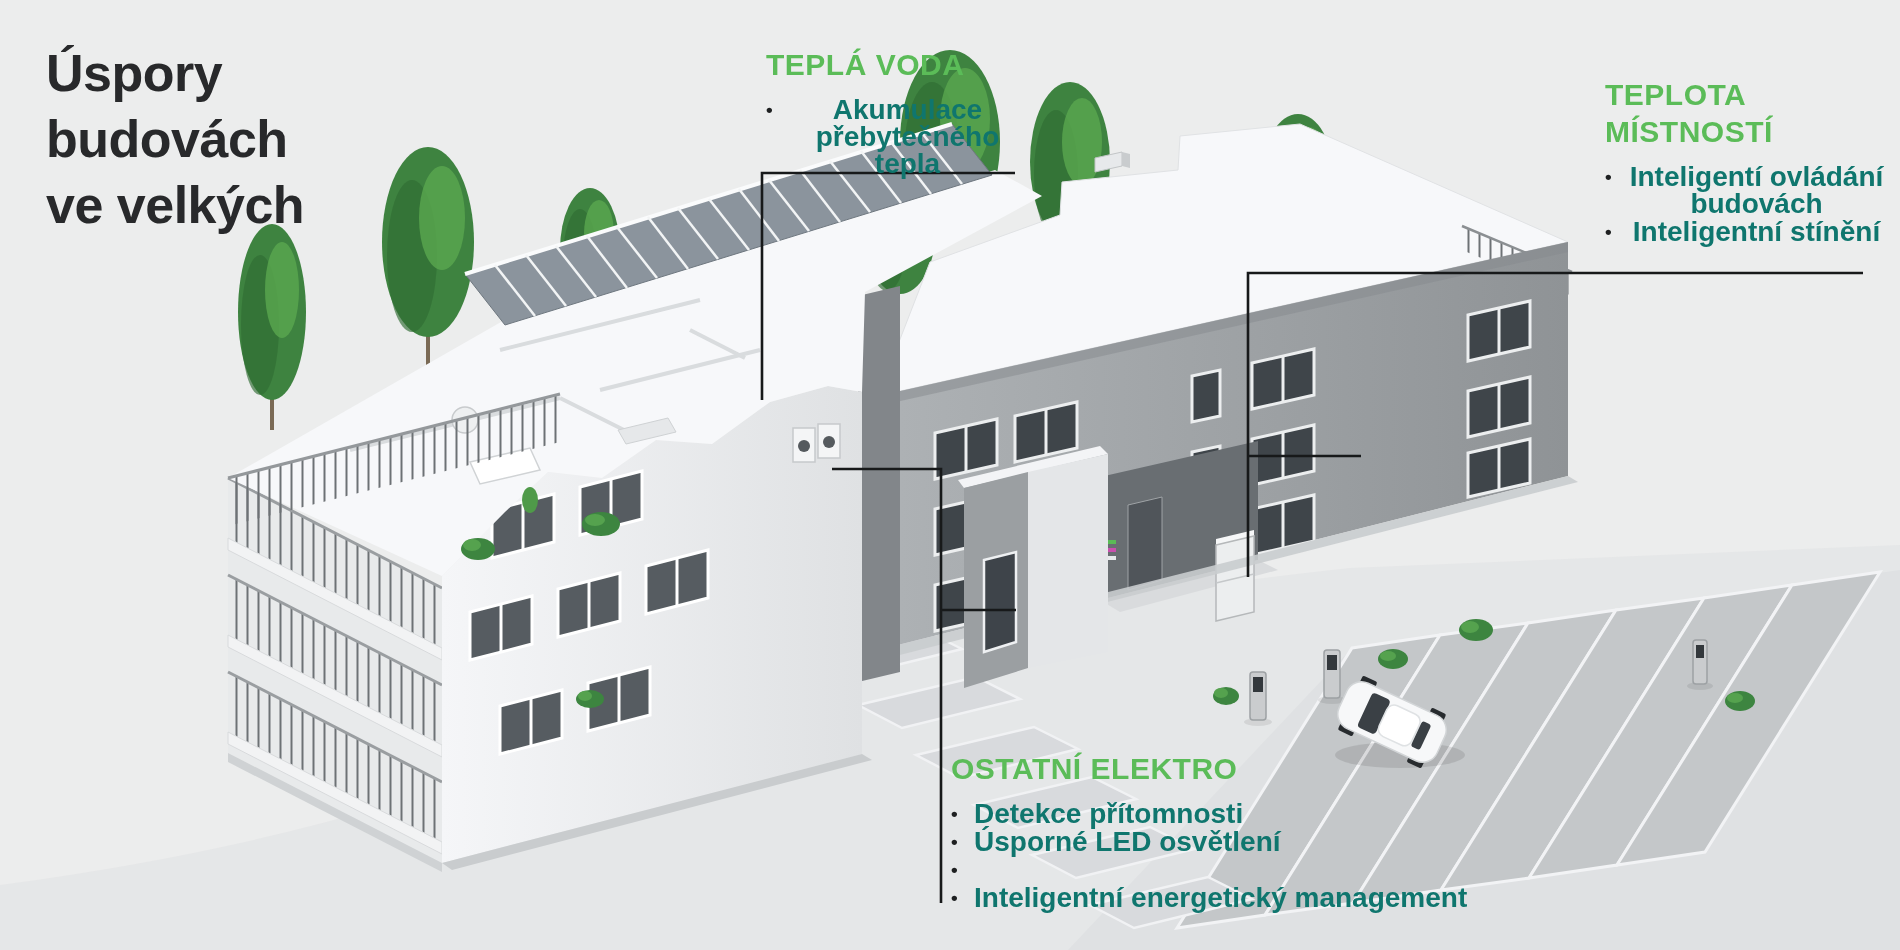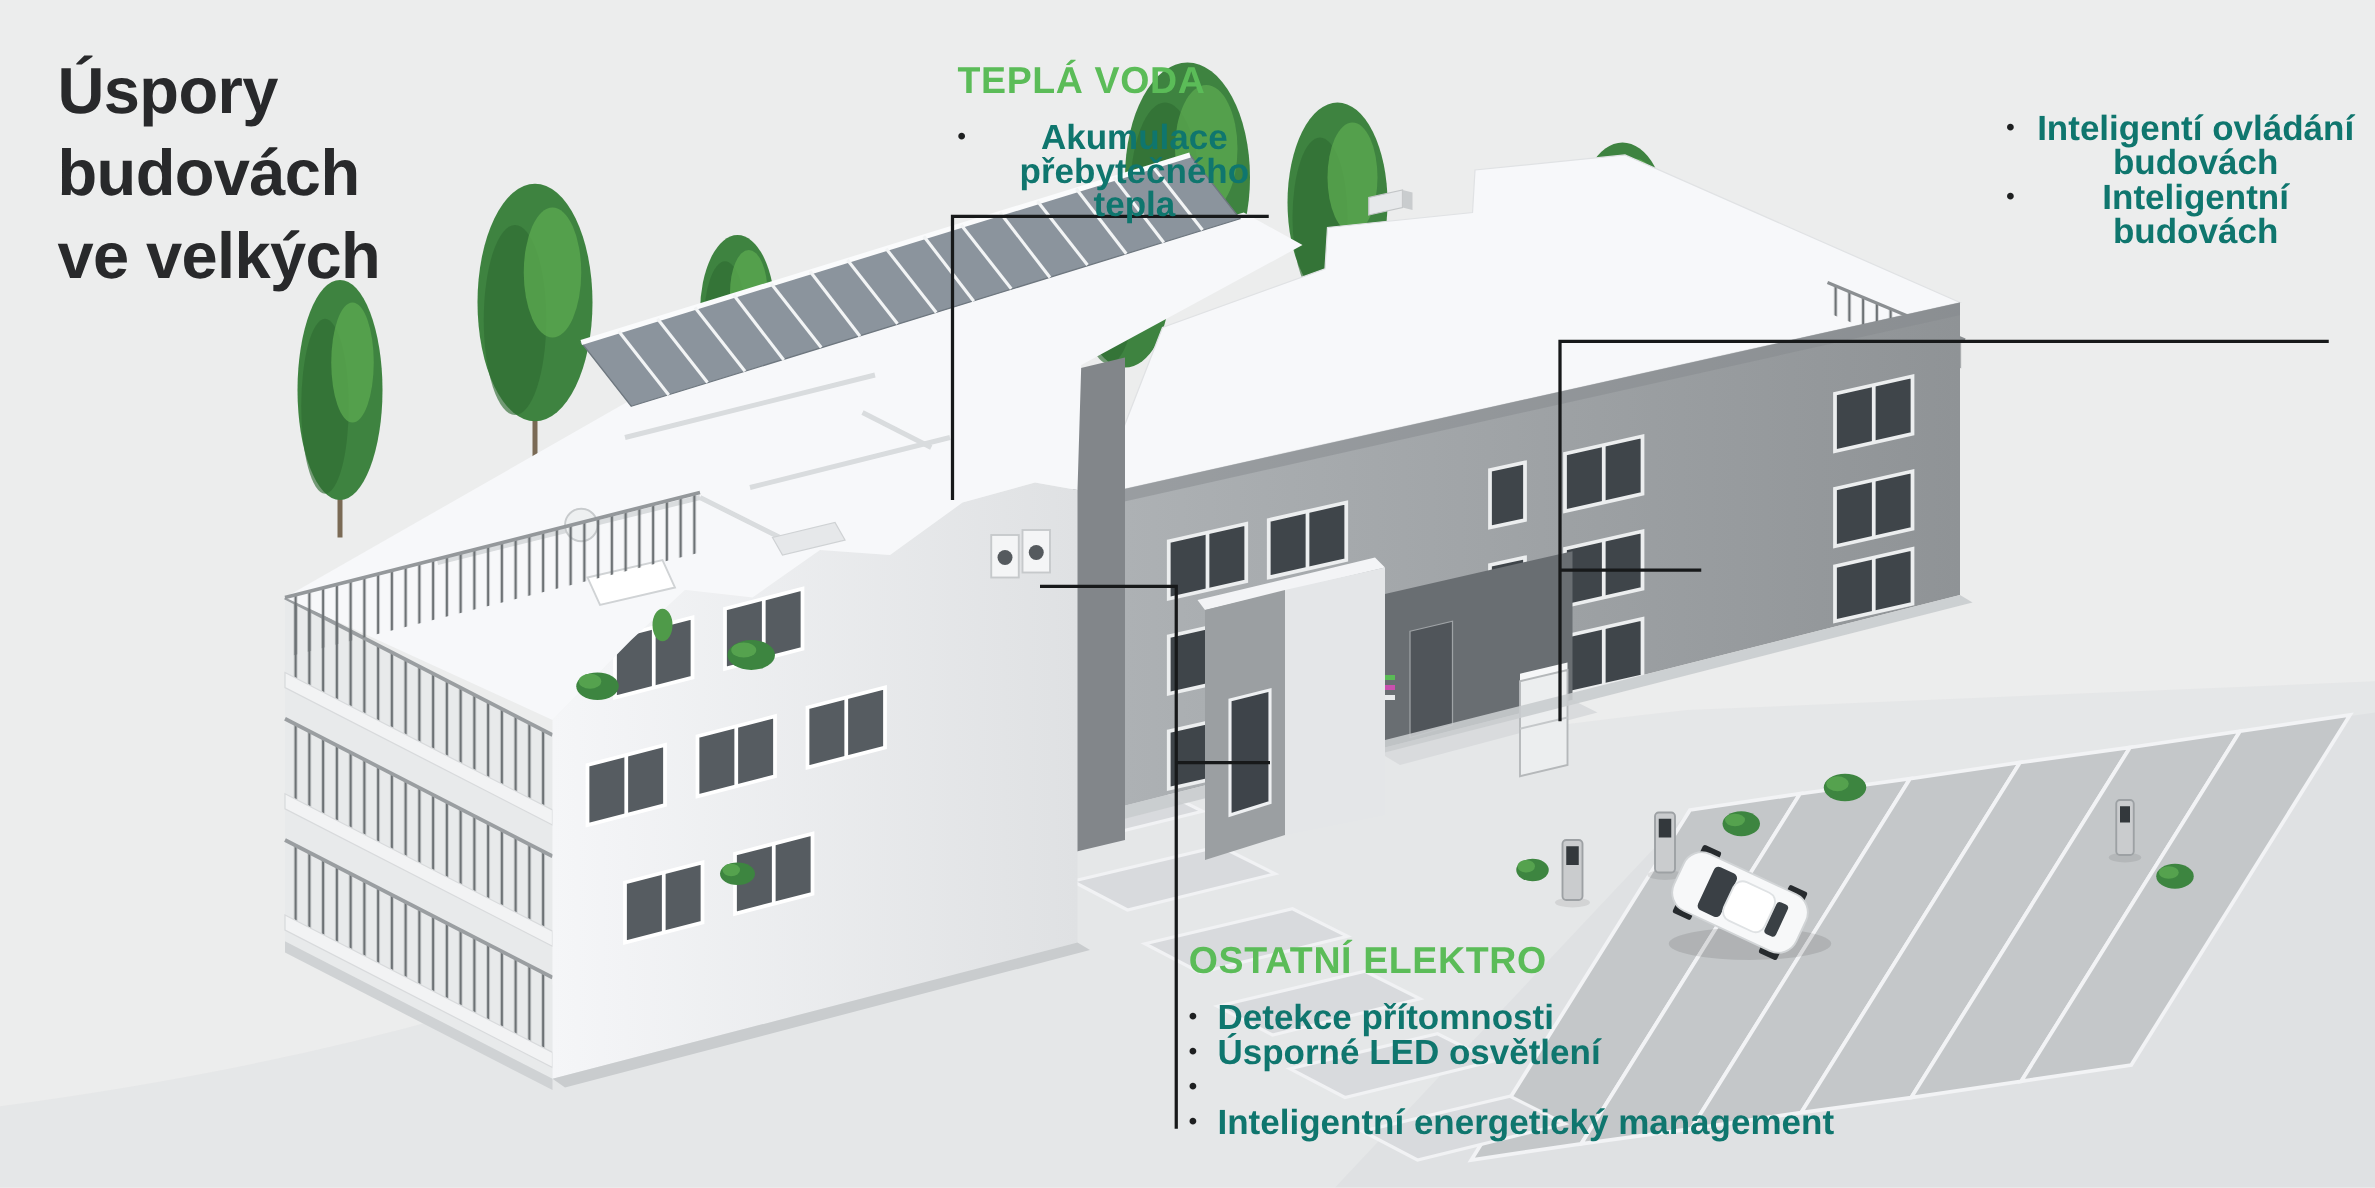--- a/index.html
+++ b/index.html
@@ -342,28 +342,29 @@
   <h2>TEPLÁ VODA</h2>
   <div class="bullets">
     <div class="b-row">
       <span class="dot">•</span>
       <span class="b-text">Akumulace přebytečného tepla</span>
     </div>
   </div>
 </section>
 
 <section class="callout c2">
+  <h2>TEPLOTA MÍSTNOSTÍ</h2>
   <div class="bullets">
     <div class="b-row">
       <span class="dot">•</span>
       <span class="b-text">Inteligentí ovládání budovách</span>
     </div>
     <div class="b-row">
       <span class="dot">•</span>
-      <span class="b-text">Inteligentní budovách</span>
+      <span class="b-text">Inteligentní stínění</span>
     </div>
   </div>
 </section>
 
 <section class="callout c3">
   <h2>OSTATNÍ ELEKTRO</h2>
   <div class="bullets">
     <div class="b-row">
       <span class="dot">•</span>
       <span class="b-text">Detekce přítomnosti</span>

